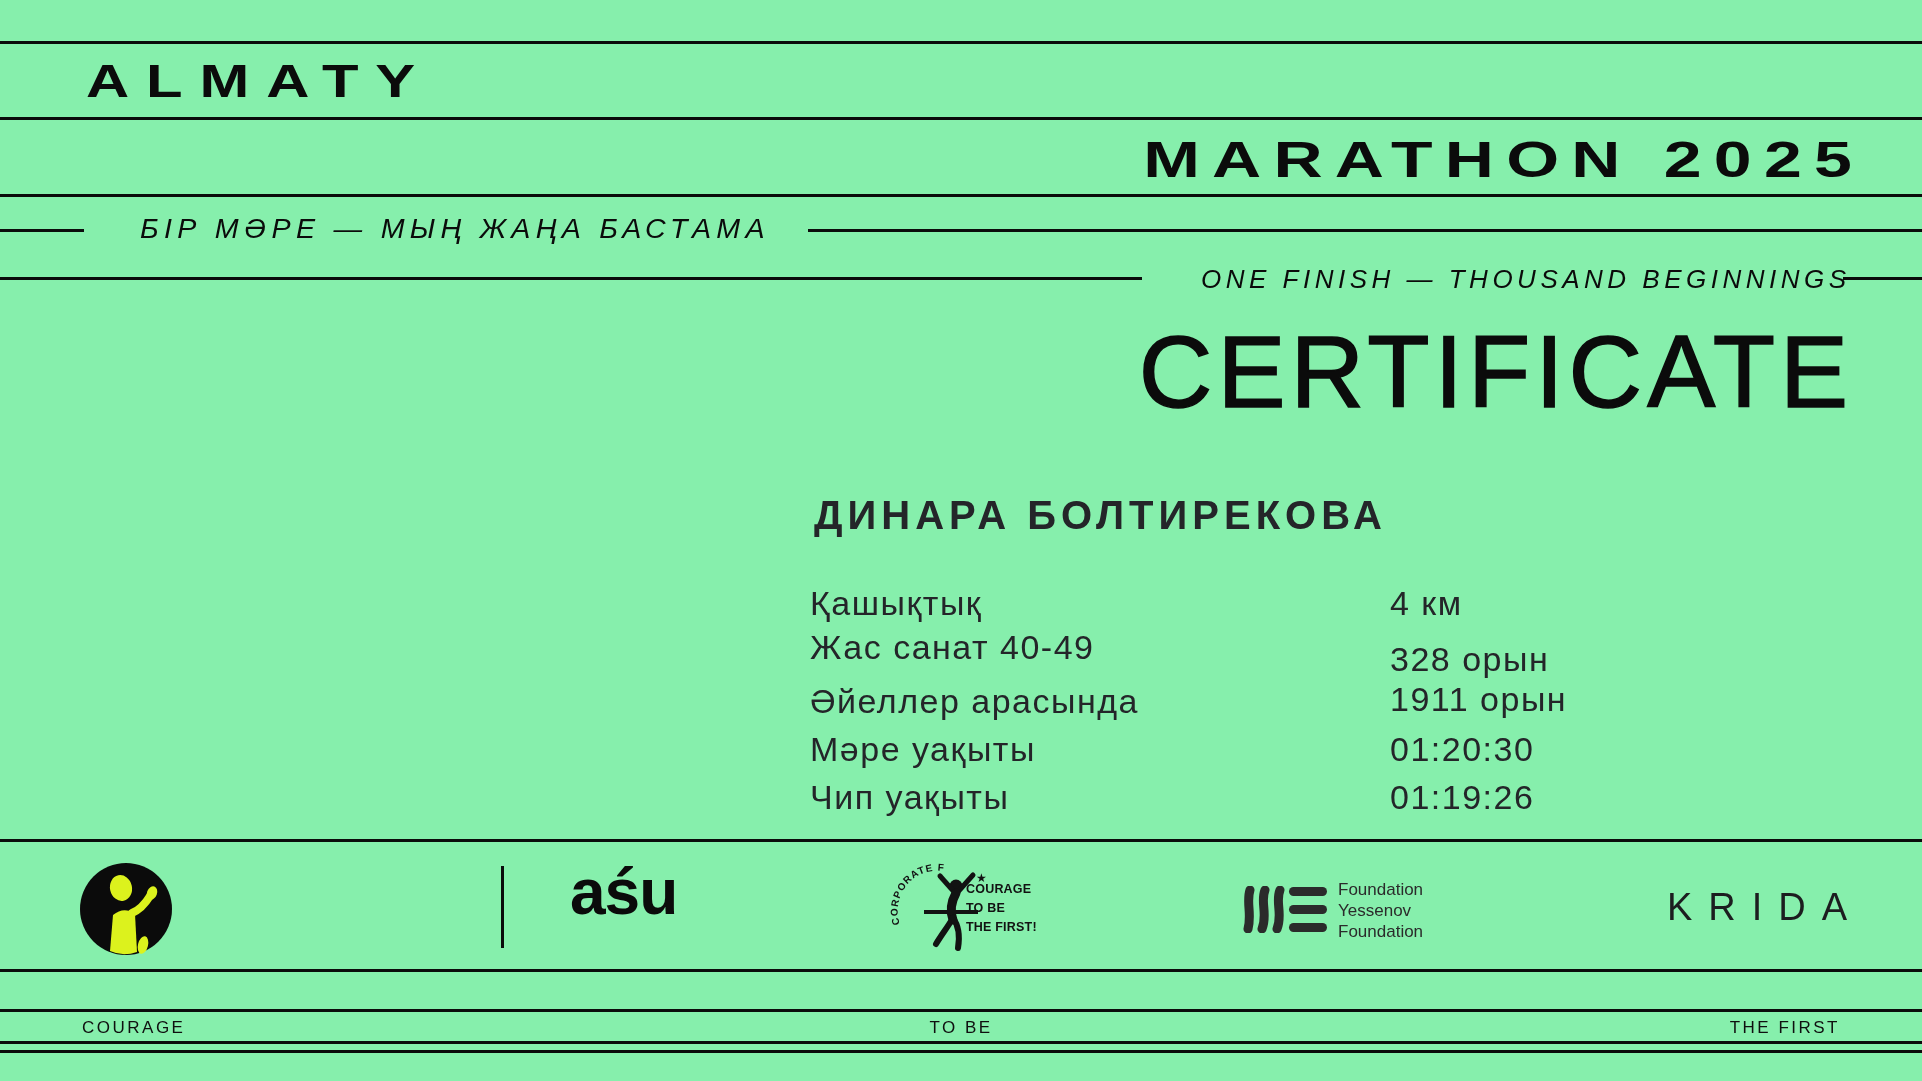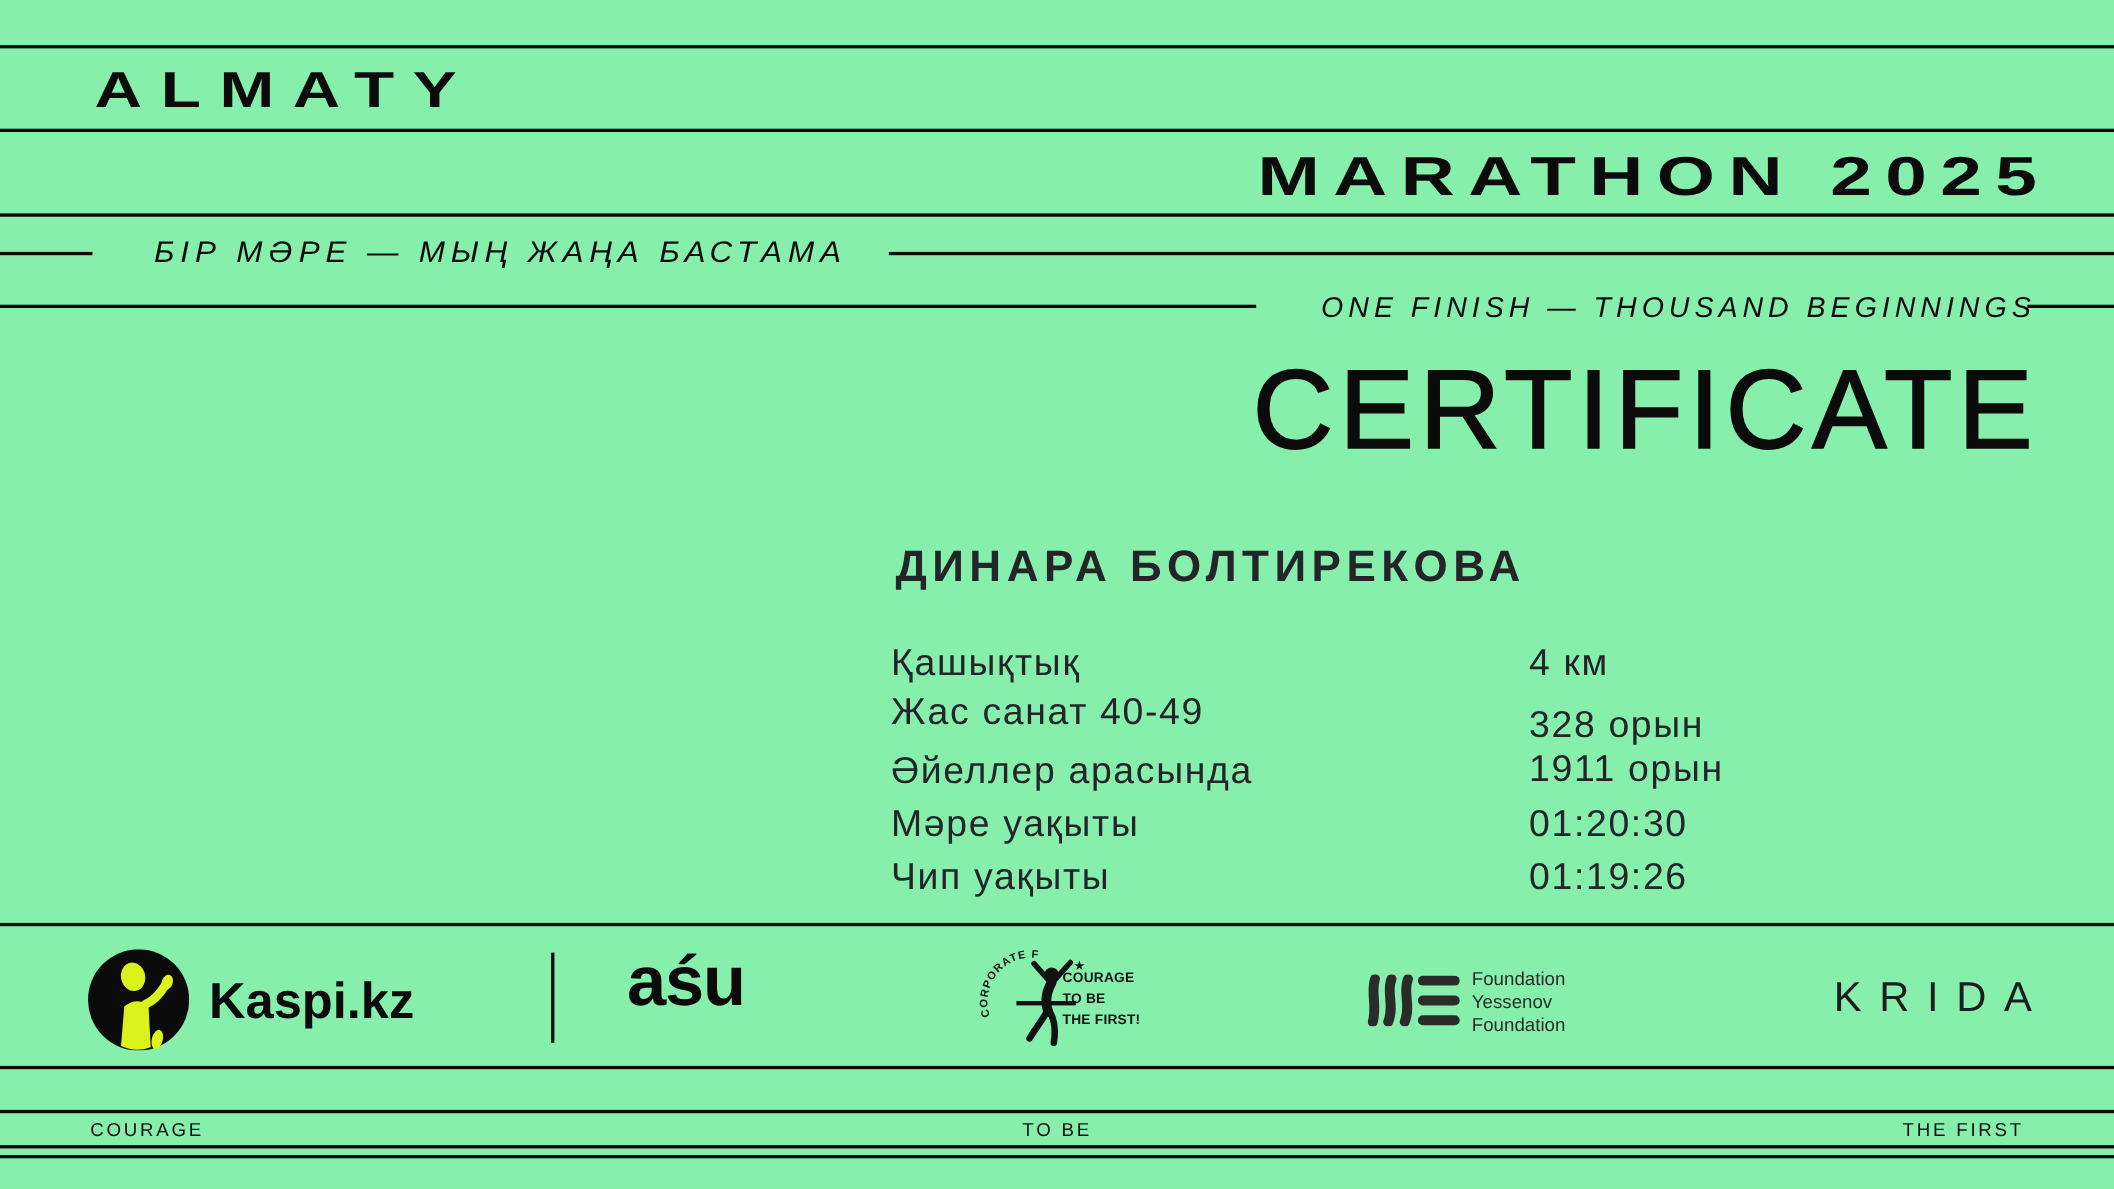--- a/index.html
+++ b/index.html
@@ -83,21 +83,20 @@
   <div class="hline" style="top:839px"></div>
 
   <svg class="abs kaspi-mark" viewBox="0 0 92 92">
     <circle cx="46" cy="46" r="46" fill="#0B0B0B"></circle>
     <ellipse cx="41" cy="25" rx="11" ry="13" fill="#DCF21D" transform="rotate(-12 41 25)"></ellipse>
     <path d="M33,52 q11,-9 22,-1 l2,38 q-14,5 -27,-1 z" fill="#DCF21D"></path>
     <path d="M52,50 Q62,46 70,33" stroke="#DCF21D" stroke-width="8" stroke-linecap="round" fill="none"></path>
     <ellipse cx="72" cy="30" rx="5" ry="7" fill="#DCF21D" transform="rotate(20 72 30)"></ellipse>
     <ellipse cx="63" cy="82" rx="5" ry="9" fill="#DCF21D" transform="rotate(14 63 82)"></ellipse>
   </svg>
-  <div class="abs kaspi-text">Kaspi.kz</div>
 
   <div class="vdivider"></div>
 
   <div class="abs asu">aśu</div>
 
   <svg class="abs fund-svg" viewBox="0 0 128 96">
     <defs>
         <path id="arcP" d="M10,64 A40,40 0 0 1 58,12" fill="none"></path>
       </defs>
     <text font-size="10" letter-spacing="1" font-weight="700" fill="#121212">

